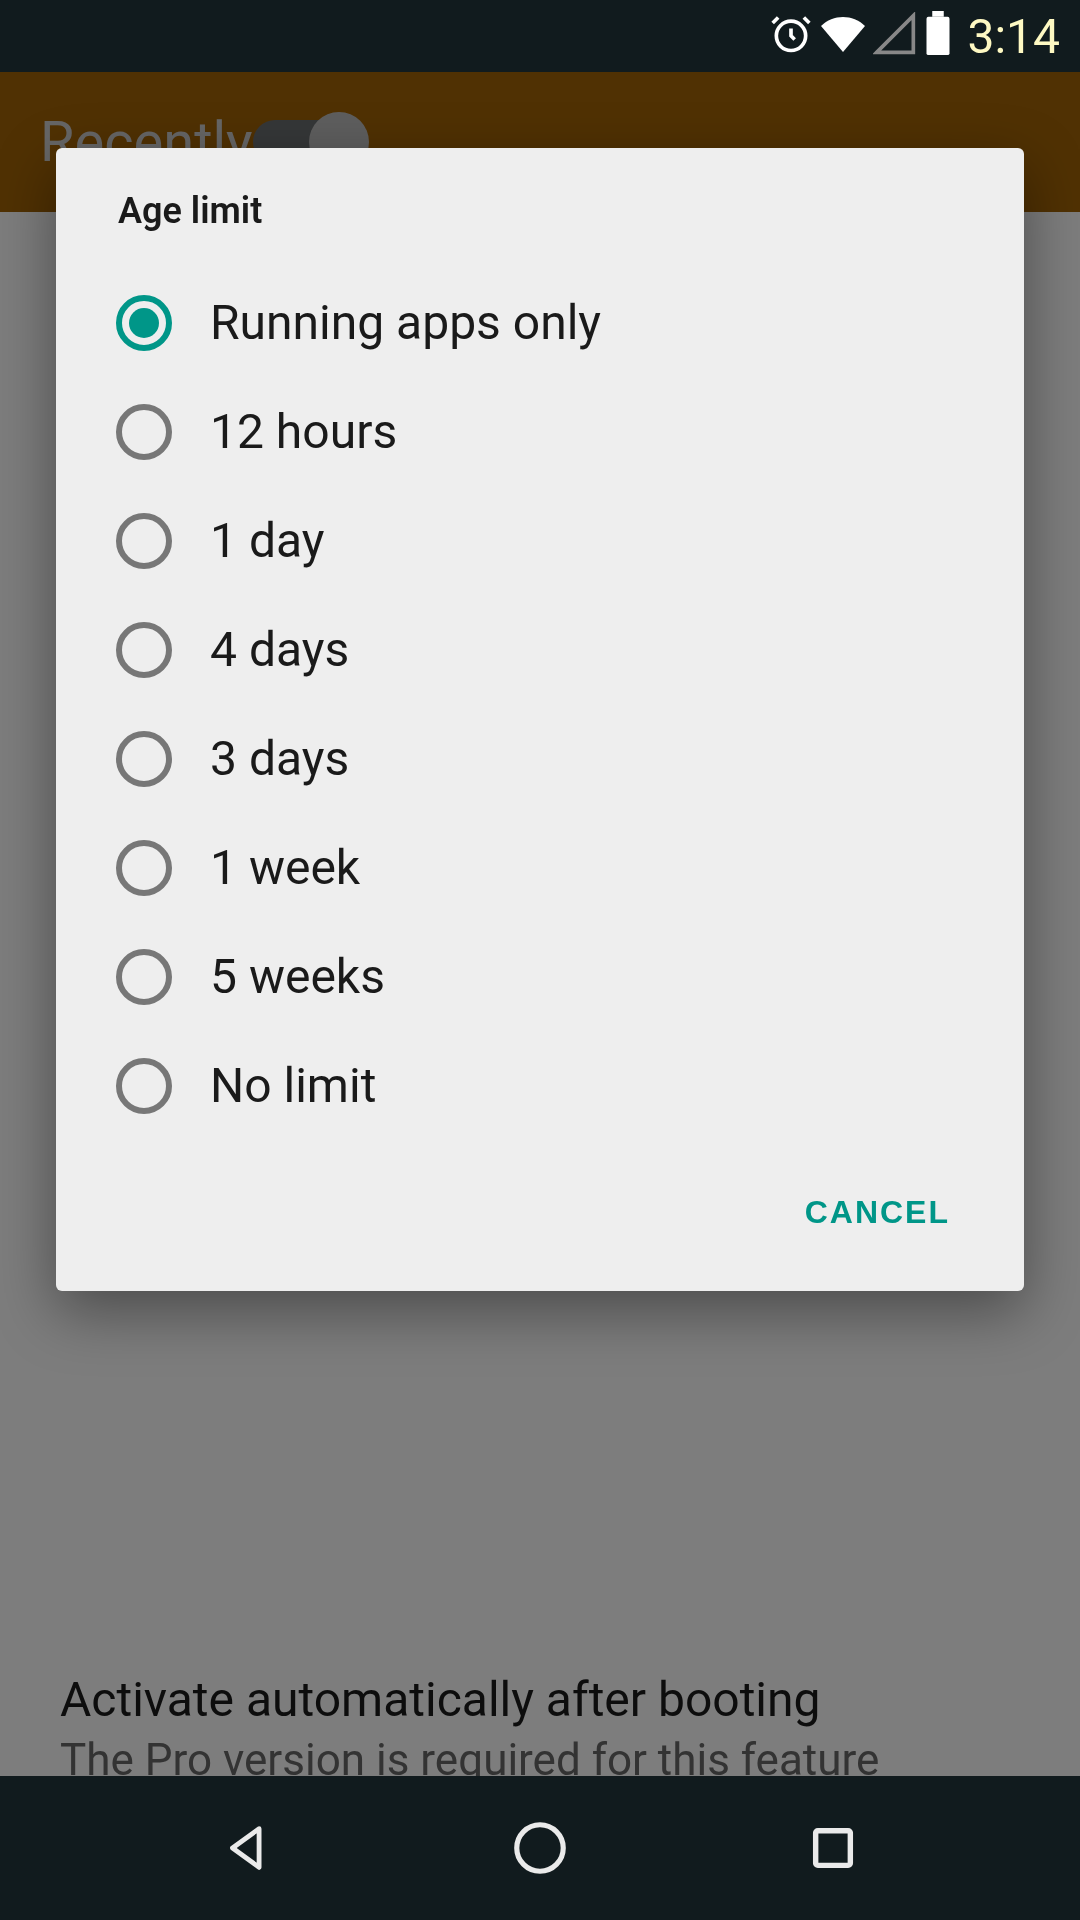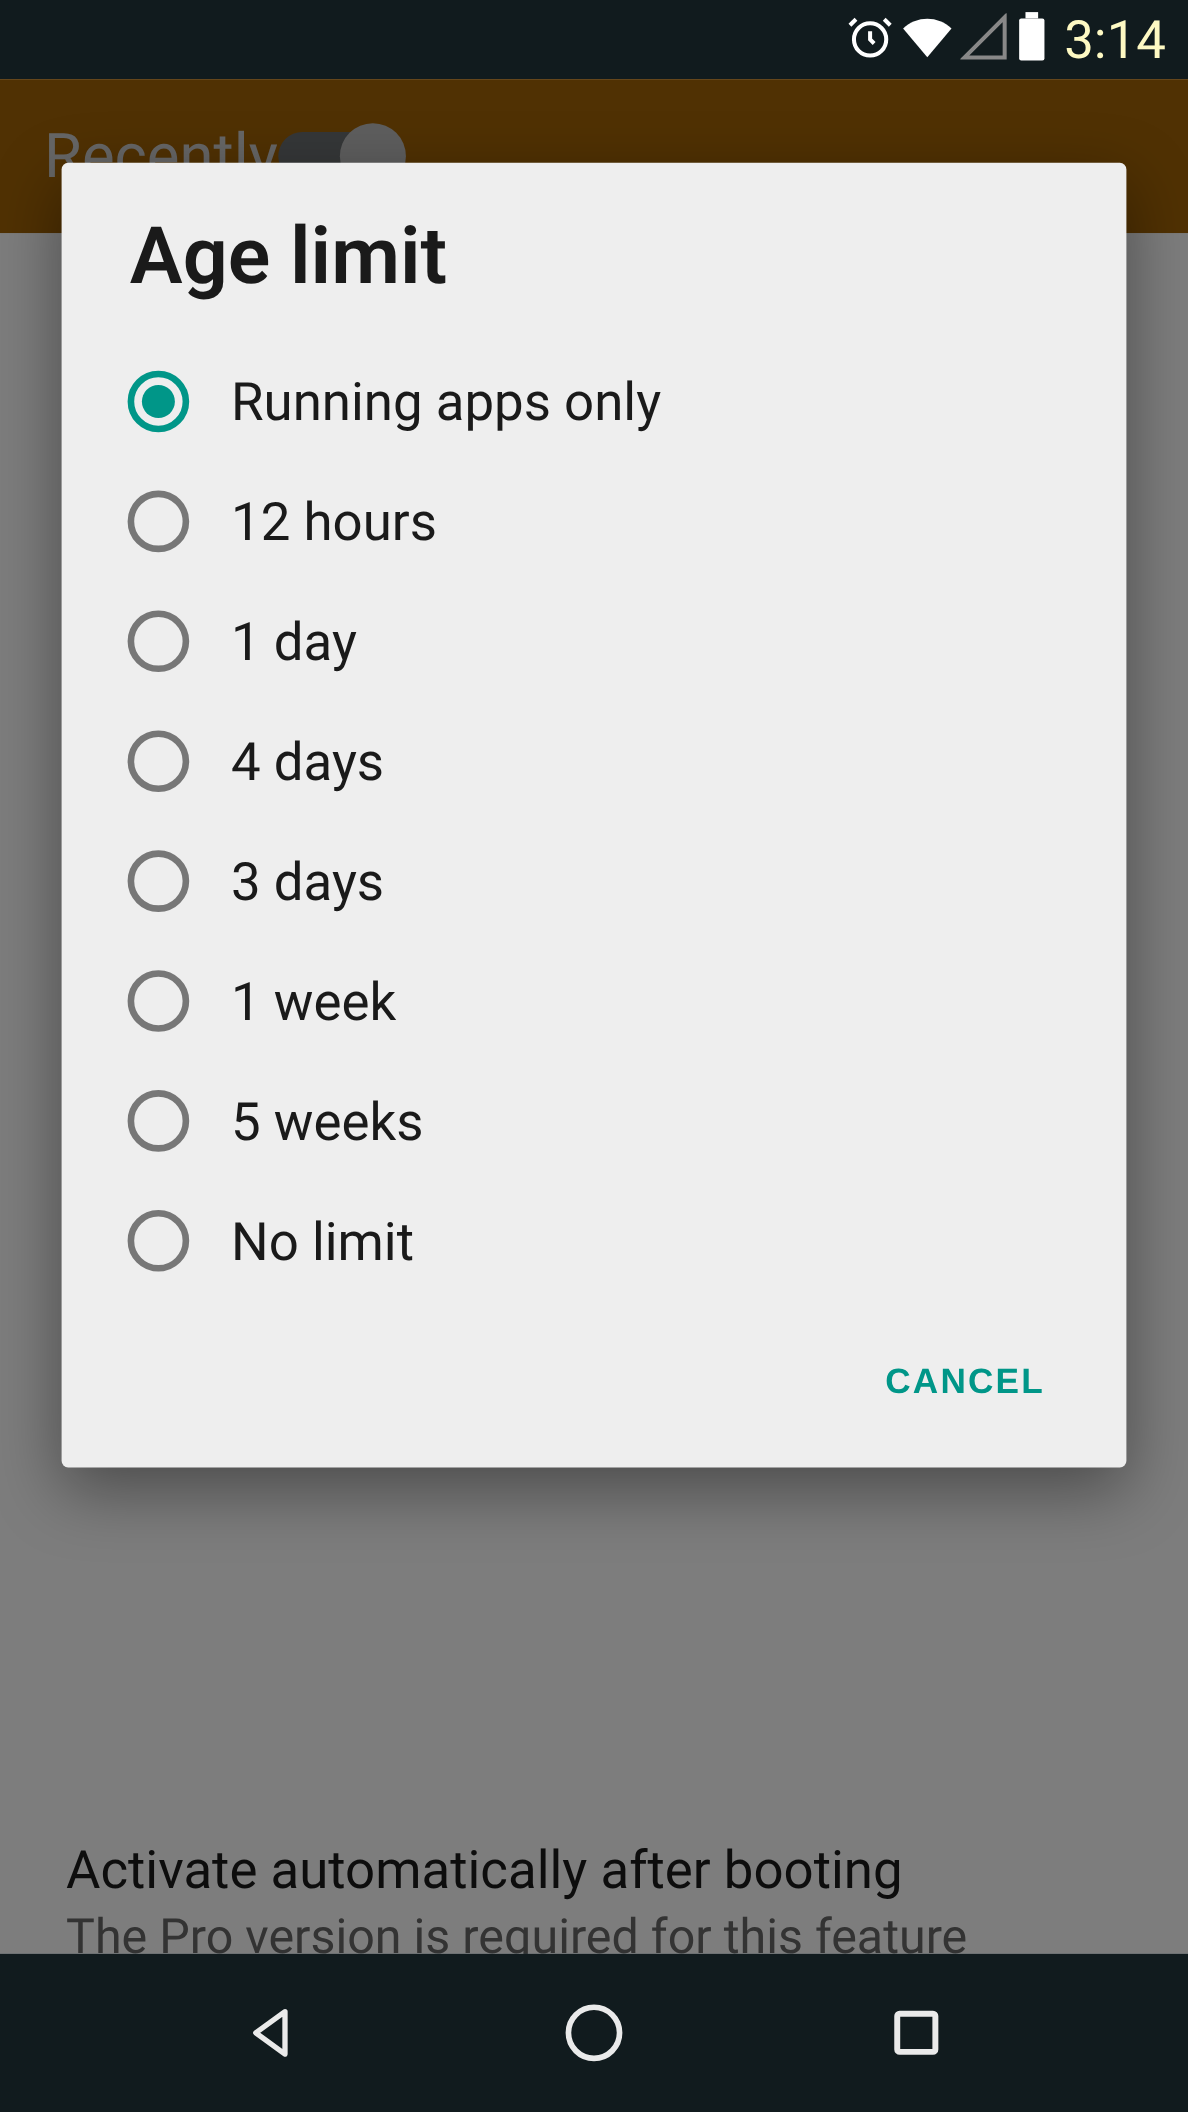--- a/index.html
+++ b/index.html
@@ -112,31 +112,31 @@
       position: absolute;
       top: 148px;
       left: 56px;
       right: 56px;
       background: #eeeeee;
       border-radius: 6px;
       box-shadow: 0 20px 60px rgba(0,0,0,0.4);
       padding-top: 42px;
     }
     .dialog-title {
-      font-size: 72px;
+      font-size: 36px;
       font-weight: 600;
       color: #1a1a1a;
       padding: 0 62px 20px 62px;
     }
     .options-list {
       padding: 16px 20px 8px 20px;
     }
     .option-row {
       display: flex;
-      align-items: flex-start;
+      align-items: flex-end;
       padding: 26px 40px;
       gap: 38px;
       cursor: pointer;
     }
     .radio {
       width: 56px;
       height: 56px;
       border: 6px solid #777;
       border-radius: 50%;
       flex-shrink: 0;

